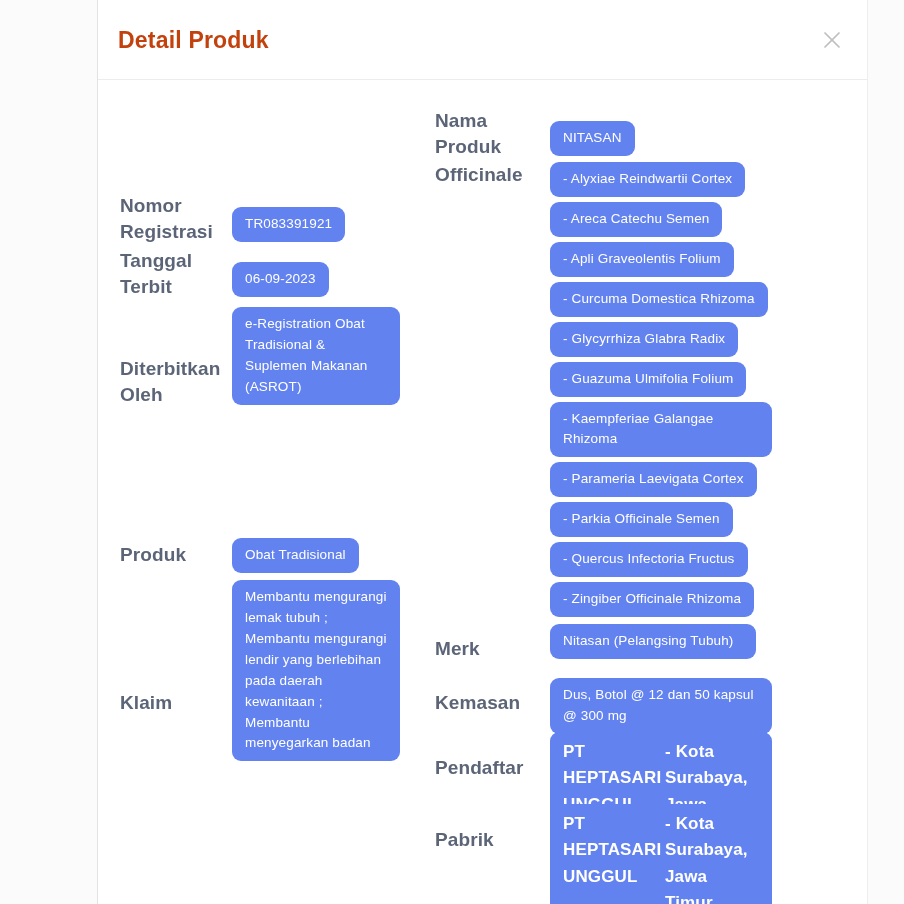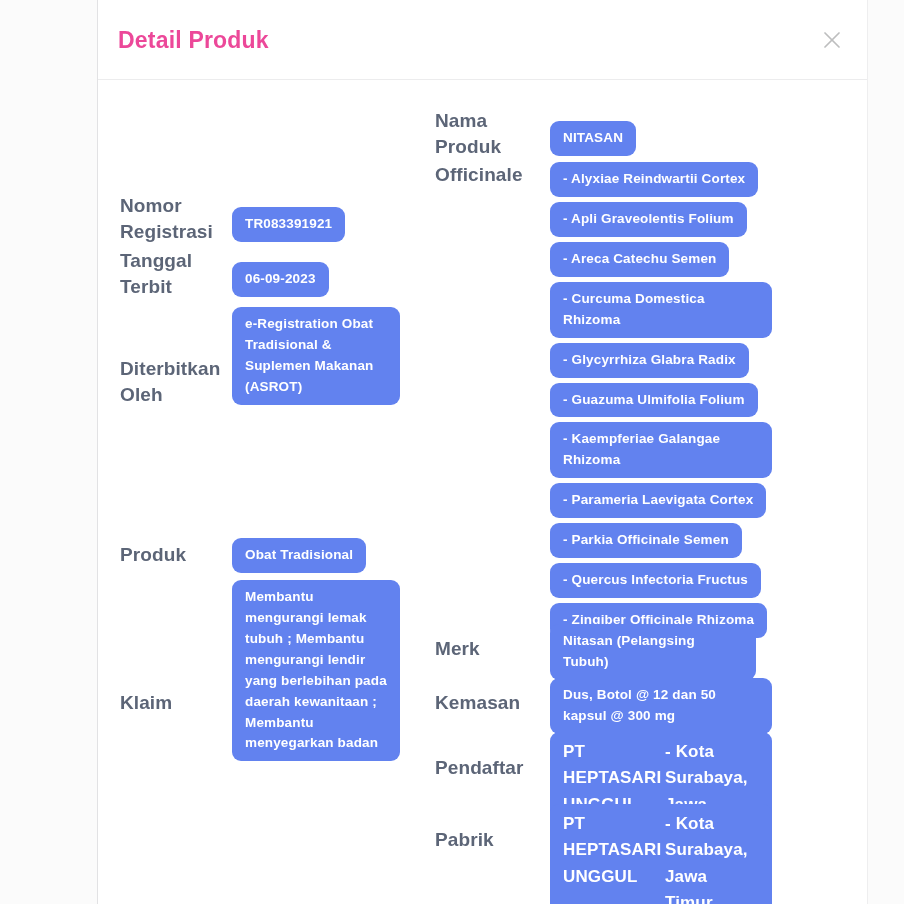--- a/index.html
+++ b/index.html
@@ -41,21 +41,21 @@
     height: 80px;
     border-bottom: 1px solid #ececed;
     box-sizing: border-box;
   }
   #modal-title {
     position: absolute;
     left: 20px;
     top: 27px;
     font-size: 23px;
     font-weight: bold;
-    color: #ec4899;
+    color: #c2410c;
     letter-spacing: 0.2px;
   }
   #close-btn {
     position: absolute;
     right: 22px;
     top: 27px;
     width: 26px;
     height: 26px;
     cursor: pointer;
     opacity: 0.45;
@@ -91,21 +91,21 @@
     display: flex;
     flex-direction: column;
     align-items: flex-start;
     gap: 5px;
   }
 
   .chip {
     background: #6282ef;
     color: #ffffff;
     font-size: 13.5px;
-    font-weight: bold;
+    font-weight: normal;
     line-height: 1.55;
     border-radius: 9px;
     padding: 7px 13px;
     box-sizing: border-box;
     letter-spacing: 0.15px;
     display: block;
     white-space: pre-line;
   }
   .chip-wide { width: 168px; }
   .chip-kl   { width: 168px; }
@@ -195,22 +195,22 @@
           <div class="lbl"><span>Nama</span><br><span>Produk</span></div>
           <div class="valwrap" style="padding-top:13px;">
             <span class="chip">NITASAN</span>
           </div>
         </div>
 
         <div class="grp" style="left:0; top:82px;">
           <div class="lbl">Officinale</div>
           <div class="valwrap">
             <span class="chip chip-r">- Alyxiae Reindwartii Cortex</span>
+            <span class="chip chip-r">- Areca Catechu Semen</span>
             <span class="chip chip-r">- Apli Graveolentis Folium</span>
-            <span class="chip chip-r">- Areca Catechu Semen</span>
             <span class="chip chip-r">- Curcuma Domestica Rhizoma</span>
             <span class="chip chip-r">- Glycyrrhiza Glabra Radix</span>
             <span class="chip chip-r">- Guazuma Ulmifolia Folium</span>
             <span class="chip chip-r">- Kaempferiae Galangae Rhizoma</span>
             <span class="chip chip-r">- Parameria Laevigata Cortex</span>
             <span class="chip chip-r">- Parkia Officinale Semen</span>
             <span class="chip chip-r">- Quercus Infectoria Fructus</span>
             <span class="chip chip-r">- Zingiber Officinale Rhizoma</span>
           </div>
         </div>

